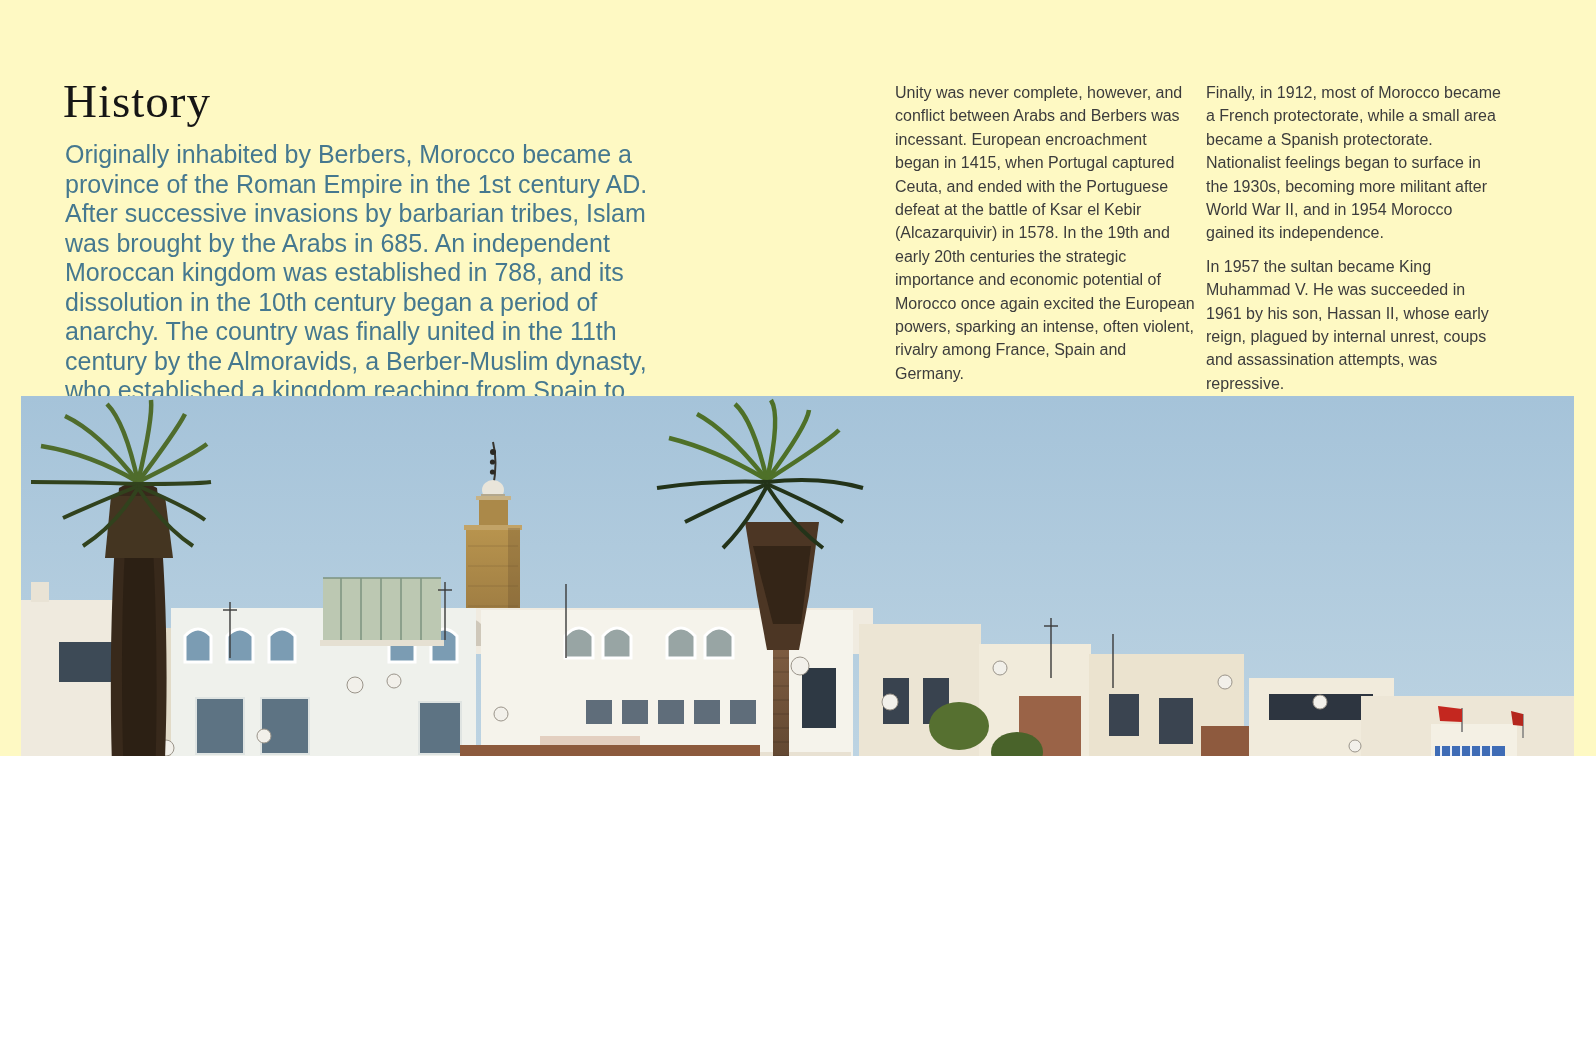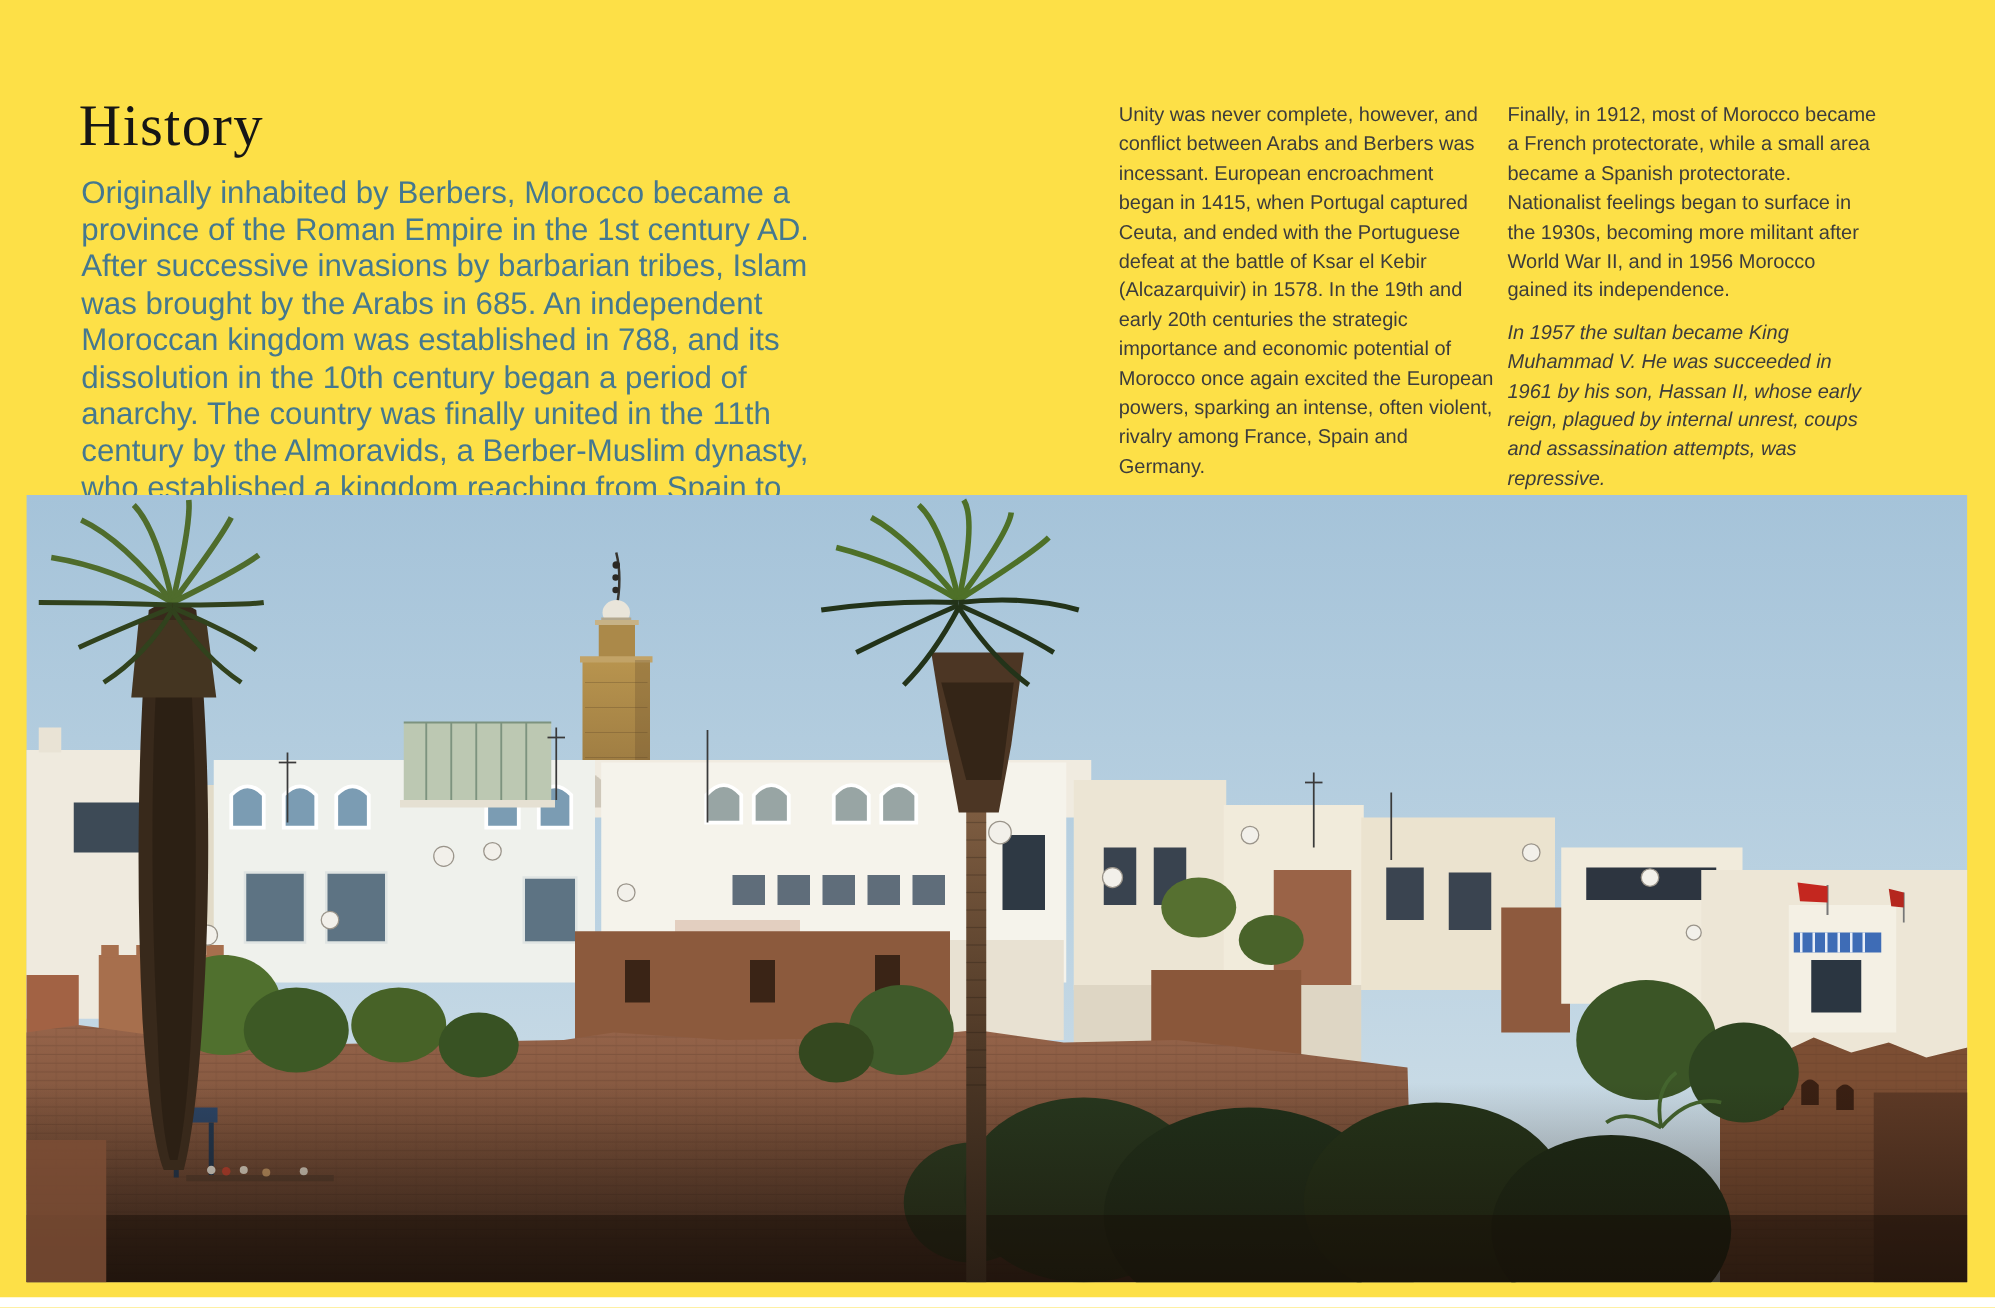--- a/index.html
+++ b/index.html
@@ -1,45 +1,45 @@
 <!DOCTYPE html>
 <html><head>
 <meta charset="utf-8">
 <style>
   html,body{margin:0;padding:0;background:#ffffff;}
-  .page{position:relative;width:1596px;height:1038px;background:#fde047;overflow:hidden;
+  .page{position:relative;width:1596px;height:756px;background:#fef9c3;overflow:hidden;
         font-family:"Liberation Sans",sans-serif;}
   .heading{position:absolute;left:63px;top:76px;margin:0;
            font-family:"Liberation Serif",serif;font-weight:400;
            font-size:47px;line-height:1.1;letter-spacing:1px;color:#161616;}
   .intro{position:absolute;left:65px;top:140px;width:614px;margin:0;
          font-size:25px;line-height:29.5px;color:#45788f;}
   .col{position:absolute;top:81px;font-size:16px;line-height:23.4px;color:#3c3c3c;}
   .col p{margin:0;}
-  .col p + p{margin-top:10px;font-style:italic;}
+  .col p + p{margin-top:10px;}
   .col1{left:895px;width:300px;}
   .col2{left:1206px;width:297px;}
   .photo{position:absolute;left:21px;top:396px;width:1553px;height:630px;overflow:hidden;}
   .photo svg{display:block;}
 </style>
 </head>
 <body>
 
 <div class="page">
 
   <h1 class="heading">History</h1>
 
   <p class="intro">Originally inhabited by Berbers, Morocco became a province of the Roman Empire in the 1st century AD. After successive invasions by barbarian tribes, Islam was brought by the Arabs in 685. An independent Moroccan kingdom was established in 788, and its dissolution in the 10th century began a period of anarchy. The country was finally united in the 11th century by the Almoravids, a Berber-Muslim dynasty, who established a kingdom reaching from Spain to Senegal.</p>
 
   <div class="col col1">
     <p>Unity was never complete, however, and conflict between Arabs and Berbers was incessant. European encroachment began in 1415, when Portugal captured Ceuta, and ended with the Portuguese defeat at the battle of Ksar el Kebir (Alcazarquivir) in 1578. In the 19th and early 20th centuries the strategic importance and economic potential of Morocco once again excited the European powers, sparking an intense, often violent, rivalry among France, Spain and Germany.</p>
   </div>
 
   <div class="col col2">
-    <p>Finally, in 1912, most of Morocco became a French protectorate, while a small area became a Spanish protectorate. Nationalist feelings began to surface in the 1930s, becoming more militant after World War II, and in 1956 Morocco gained its independence.</p>
+    <p>Finally, in 1912, most of Morocco became a French protectorate, while a small area became a Spanish protectorate. Nationalist feelings began to surface in the 1930s, becoming more militant after World War II, and in 1954 Morocco gained its independence.</p>
     <p>In 1957 the sultan became King Muhammad V. He was succeeded in 1961 by his son, Hassan II, whose early reign, plagued by internal unrest, coups and assassination attempts, was repressive.</p>
   </div>
 
   <div class="photo" role="img" aria-label="Hillside kasbah cityscape: whitewashed houses with blue arched windows, a sandstone minaret, terracotta fortress ramparts, two tall palm trees, red flags and rooftop satellite dishes under a pale blue sky">
     <svg width="1553" height="630" viewBox="0 0 1553 630" xmlns="http://www.w3.org/2000/svg">
       <defs>
         <linearGradient id="sky" x1="0" y1="0" x2="0" y2="1">
           <stop offset="0" stop-color="#a5c3d9"></stop>
           <stop offset="0.55" stop-color="#bcd3e2"></stop>
           <stop offset="1" stop-color="#d6e3ea"></stop>

